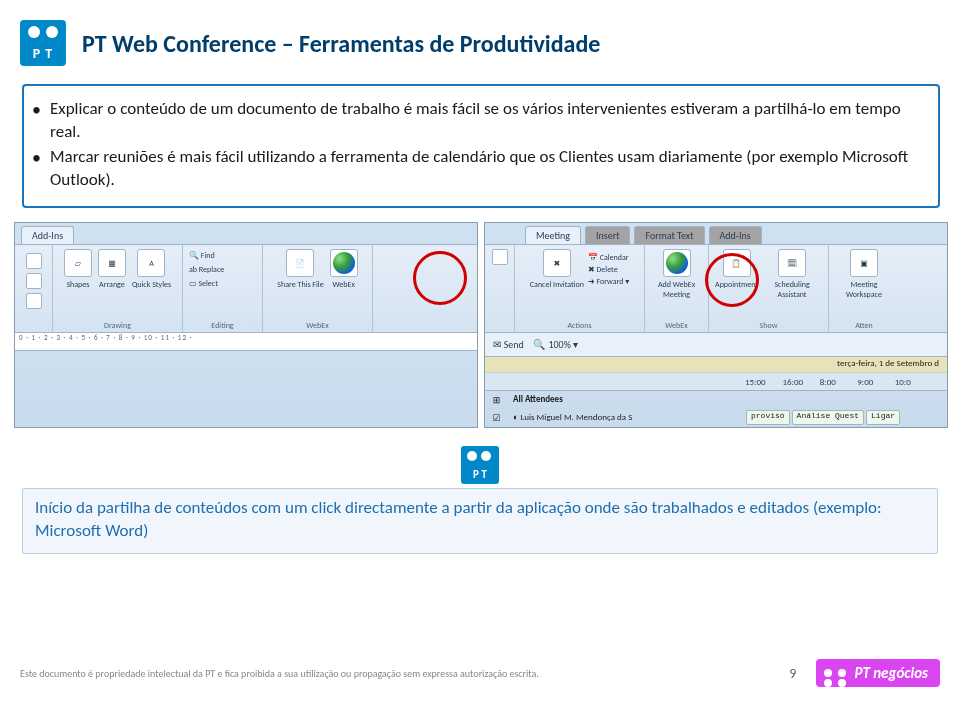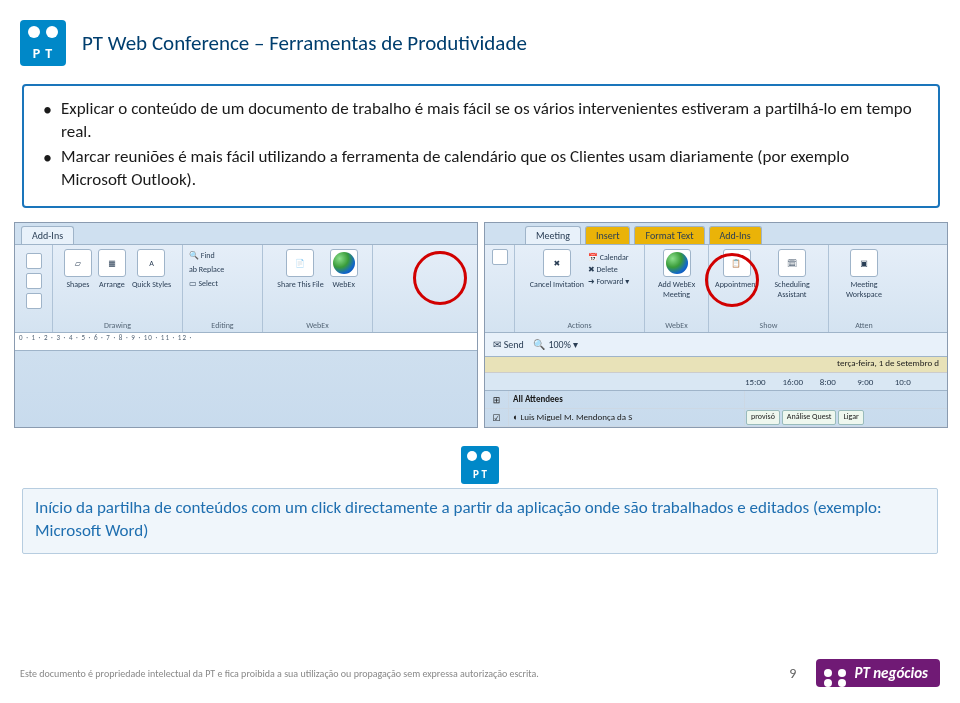--- a/index.html
+++ b/index.html
@@ -37,29 +37,29 @@
     content: "P T";
     position: absolute;
     bottom: 4px; left: 0; right: 0;
     text-align: center;
     color: #fff;
     font-weight: bold;
     font-size: 14px;
     letter-spacing: 1px;
   }
   .title {
-    font-size: 21px;
-    font-weight: normal;
+    font-size: 24px;
+    font-weight: bold;
     color: #003e6e;
   }
   .info-box {
     margin: 18px 20px 0 22px;
     border: 2px solid #1a75bb;
     border-radius: 4px;
-    padding: 12px 19px;
+    padding: 12px 8px;
     background: #fff;
   }
   .info-box ul { list-style: none; }
   .info-box li {
     position: relative;
     padding-left: 18px;
     font-size: 17px;
     line-height: 1.35;
     color: #1a1a1a;
     margin-bottom: 2px;
@@ -92,21 +92,21 @@
     gap: 4px;
     padding-left: 6px;
     border-bottom: 1px solid #9fb4c9;
     font-size: 10px;
     color: #2a3e55;
   }
   .tabrow .tab {
     padding: 2px 10px;
     border: 1px solid #9fb4c9;
     border-bottom: none;
-    background: #eab308;
+    background: #a3a3a3;
     border-radius: 3px 3px 0 0;
   }
   .tabrow .tab.active { background: #e8f1fa; }
   .ribbon {
     height: 88px;
     background: linear-gradient(#e5eef8,#d4e3f1);
     border-bottom: 1px solid #9fb4c9;
     display: flex;
     font-size: 9px;
     color: #2a3e55;
@@ -169,21 +169,21 @@
     border-bottom:1px solid #9fb4c9;
     display:flex; font-size:9px; color:#2a3e55;
     align-items:center; padding-right:15px;
   }
   .timerow .spacer{width:260px;}
   .timerow span{flex:1; text-align:left;}
   .attrow { display:flex; height:18px; border-bottom:1px solid #ccd8e4; font-size:9px; }
   .attrow .c1 { width:24px; border-right:1px solid #ccd8e4; display:flex;align-items:center;justify-content:center;}
   .attrow .c2 { width:236px; border-right:1px solid #ccd8e4; padding:2px 4px;}
   .attrow .c3 { flex:1; display:flex; }
-  .chip { font-size:8px; border:1px solid #9bb; background:#eef7ee; padding:0 4px; margin:1px; border-radius:2px;}
+  .chip { font-size:8px; border:1px solid #9bb; background:#eef7ee; padding:0 4px; margin:1px; border-radius:2px;font-family:Liberation Mono, monospace;}
   .daterow { height:16px; background:#e8e2b8; font-size:9px; display:flex; justify-content:flex-end; padding-right:8px; border-bottom:1px solid #ccc;}
   .pt-mini {
     position: absolute;
     left: 50%;
     top: 446px;
     transform: translateX(-50%);
     width: 38px; height: 38px;
     background: #0088c8;
     border-radius: 3px;
   }
@@ -215,21 +215,21 @@
     position: absolute;
     bottom: 16px;
     left: 20px; right: 20px;
     display:flex; align-items:center;
     justify-content:space-between;
     font-size: 10px;
     color: #888;
   }
   .pt-neg {
     display:flex; align-items:center; gap:8px;
-    background:#701a75; color:#fff;
+    background:#d946ef; color:#fff;
     padding:5px 12px 5px 8px;
     border-radius:4px;
     font-weight:bold;
     font-style:italic;
     font-size:15px;
   }
   .pt-neg .dots { display:flex; gap:3px; }
   .pt-neg .dots span { width:8px;height:8px;background:#fff;border-radius:50%; box-shadow:0 10px 0 #fff;}
   .pagenum { font-size:14px; color:#666; font-style:normal; margin-right:20px;}
   .ruler {

